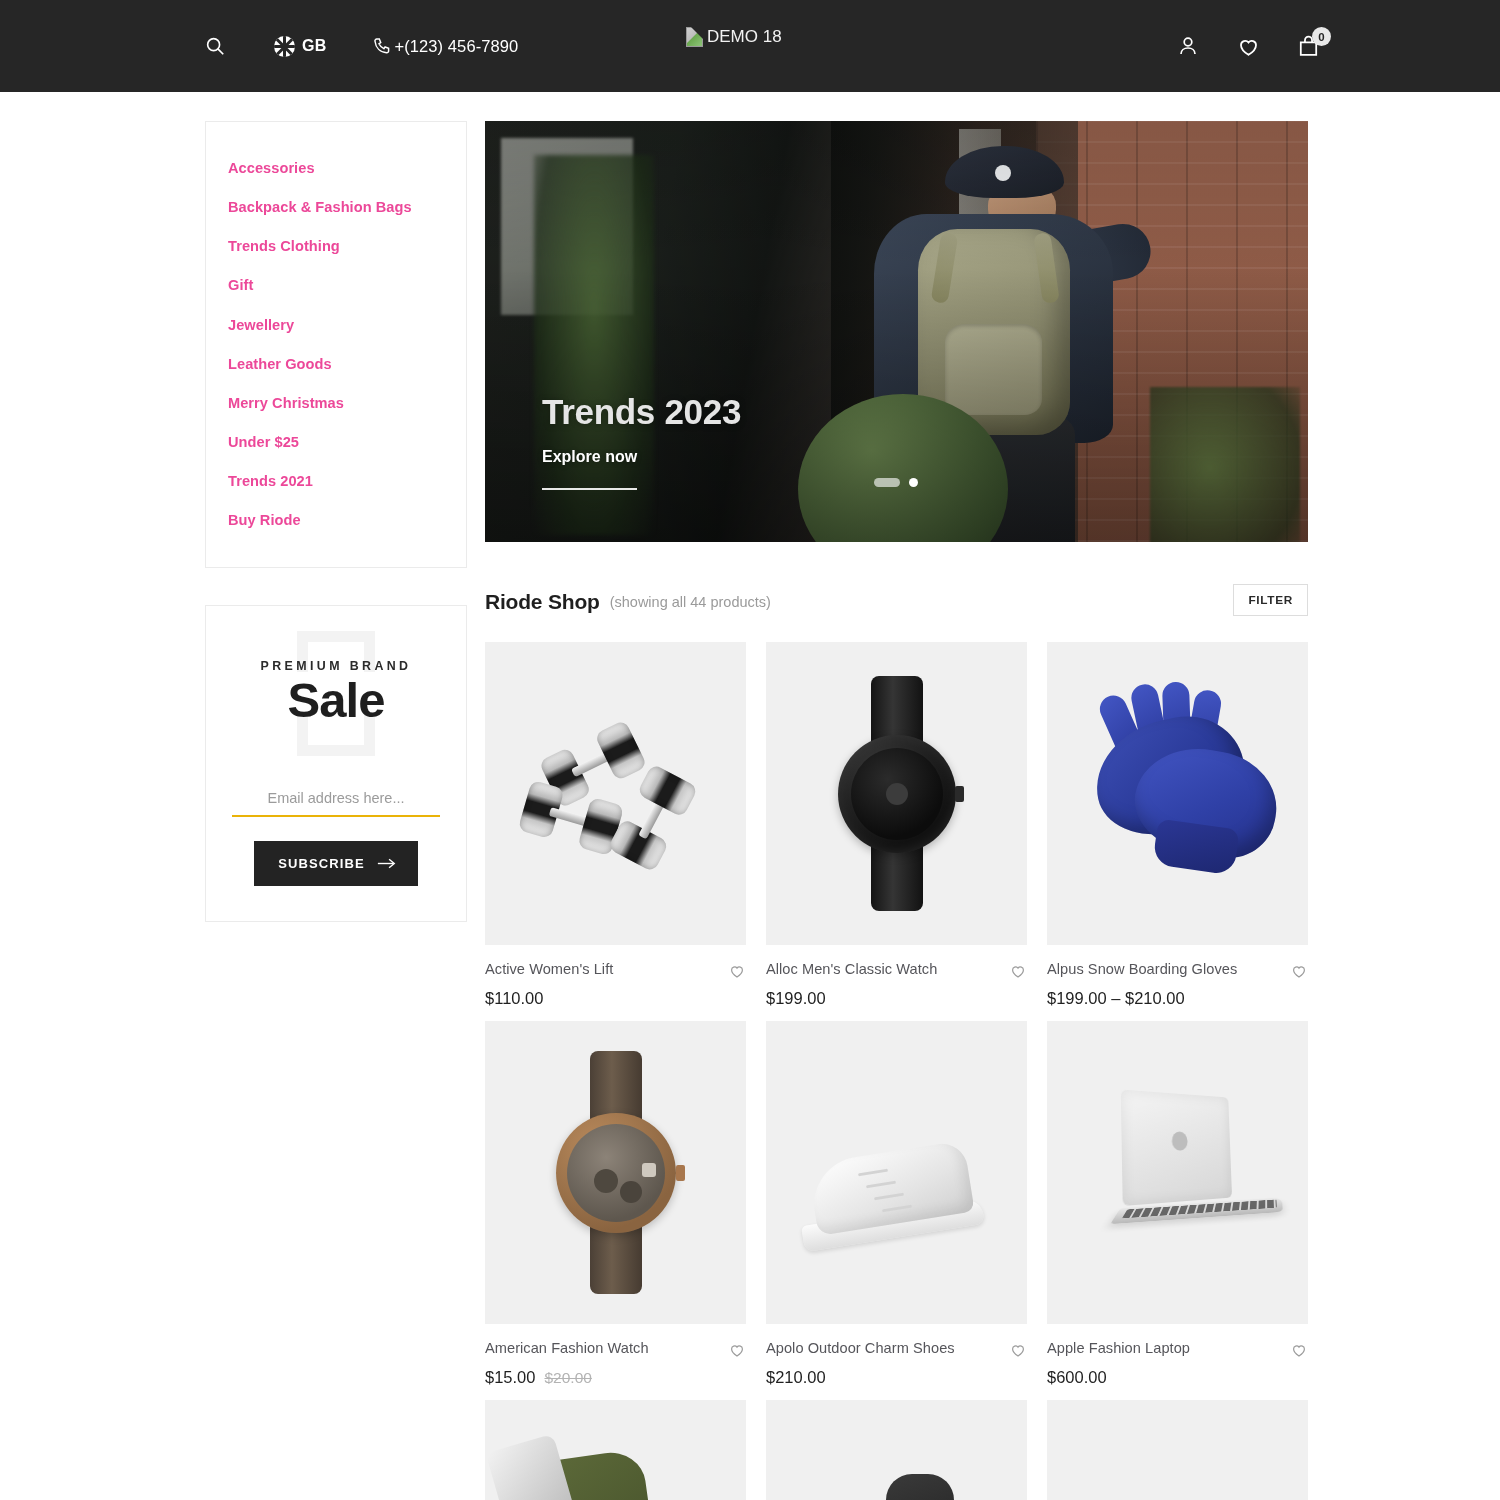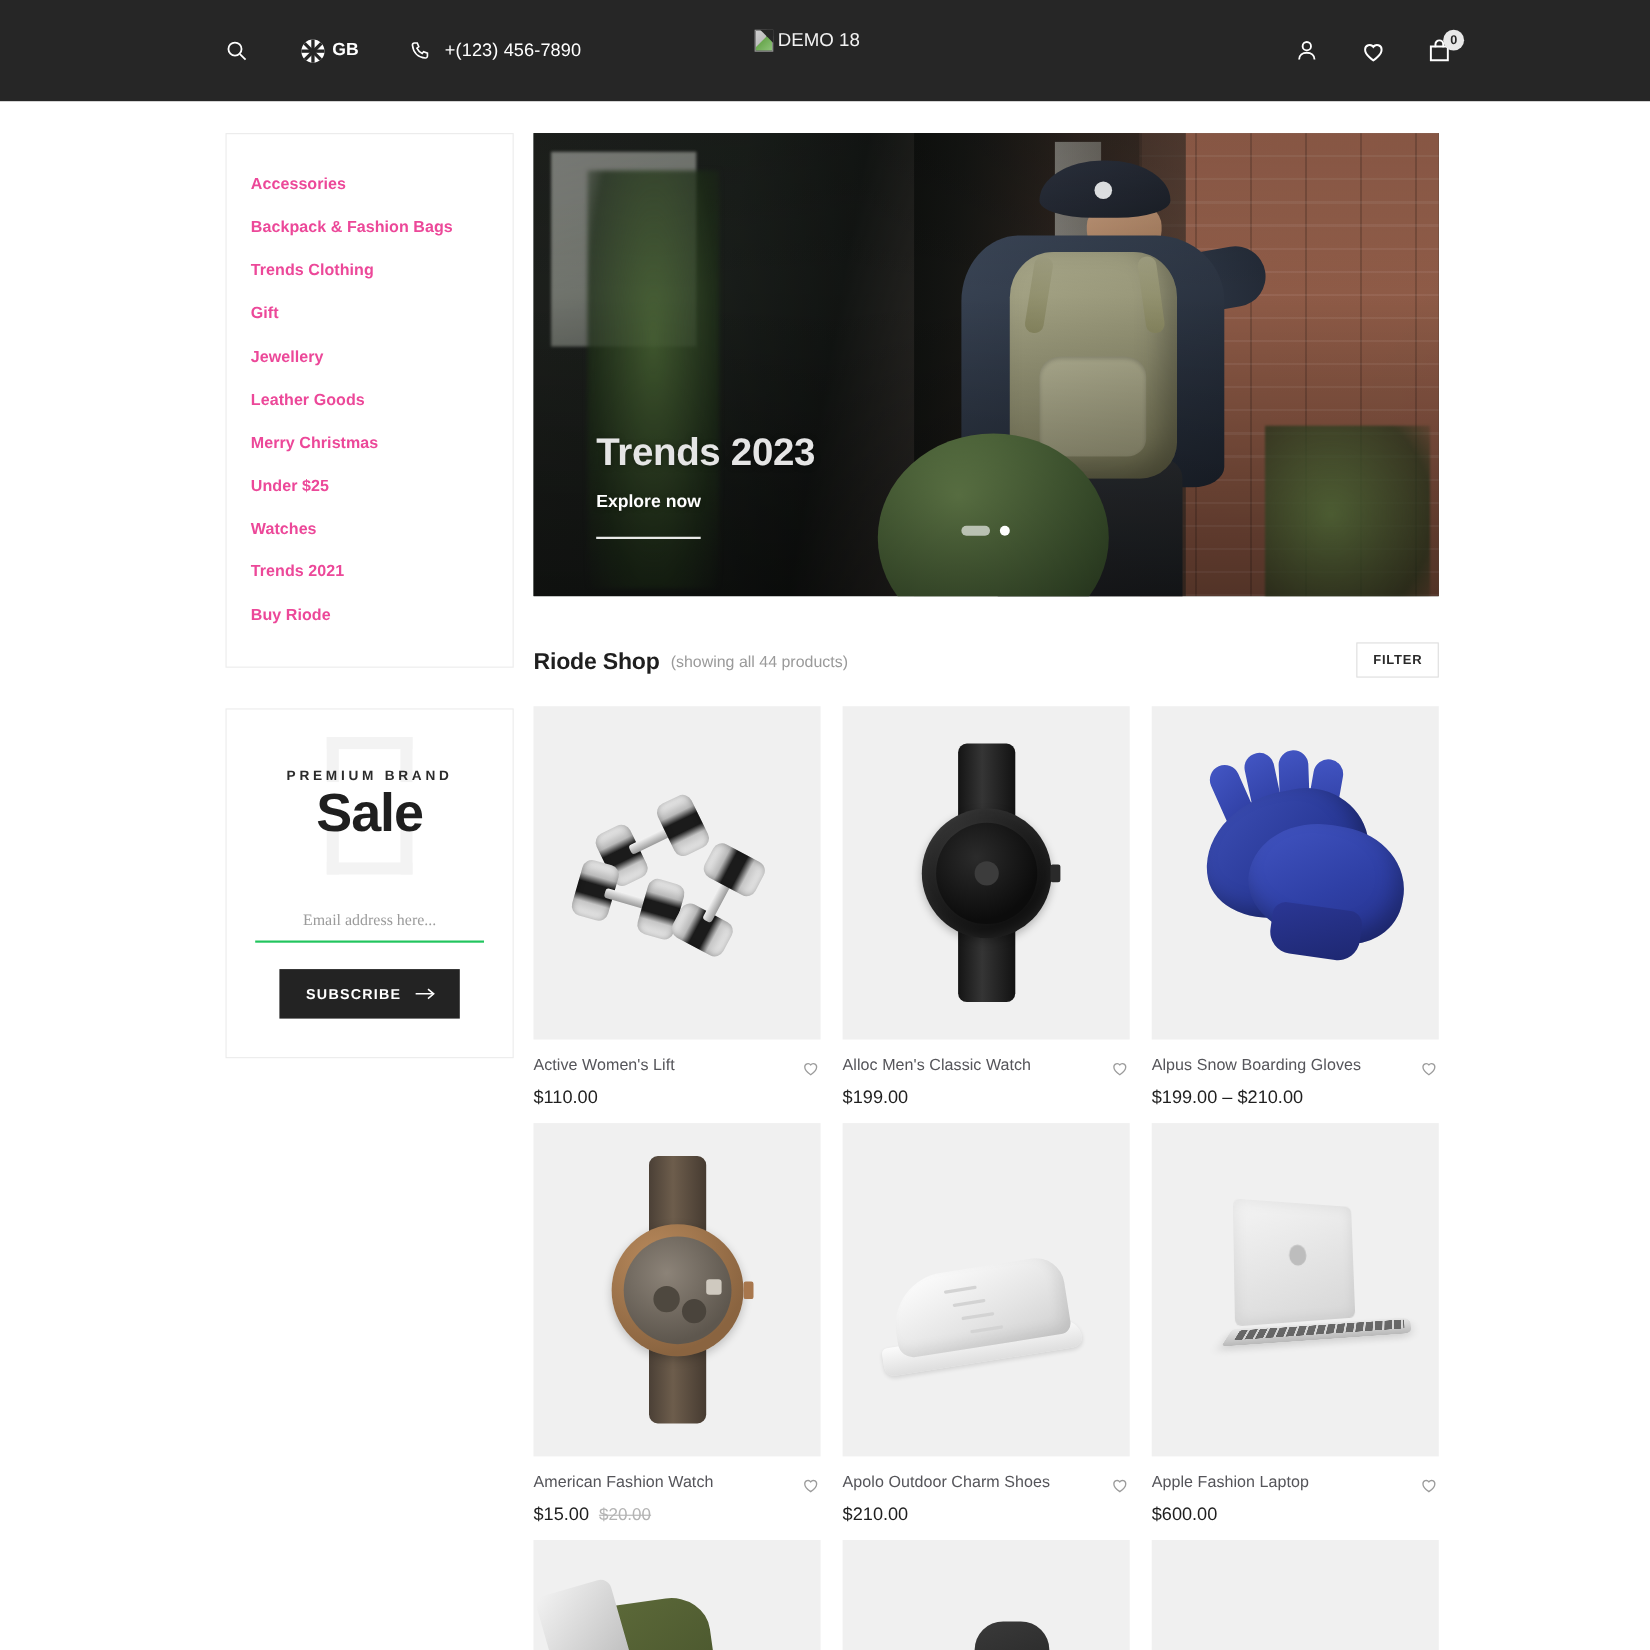--- a/index.html
+++ b/index.html
@@ -57,21 +57,21 @@
   }
   .flag-bar-v {
     position: absolute; left: 9px; top: -3px;
     width: 3px; height: 28px; background: #262626;
   }
   .hdr-lang-label {
     color: #ffffff; font-size: 16px; font-weight: 600;
     letter-spacing: .2px;
   }
   .hdr-phone {
-    display: flex; align-items: center; gap: 12px;
+    display: flex; align-items: center; gap: 2px;
     margin-left: 45px; cursor: pointer;
   }
   .hdr-phone-text {
     color: #ffffff; font-size: 16.5px; font-weight: 400;
     letter-spacing: .1px;
   }
   .header-logo {
     position: absolute;
     left: 686px; top: 27px;
     display: flex; align-items: center; gap: 4px;
@@ -162,24 +162,24 @@
   }
   .promo-title {
     position: relative;
     font-size: 49px; font-weight: 800;
     color: #1f1f1f; letter-spacing: -1px;
     line-height: 1.05;
   }
   .promo-input {
     width: 100%;
     border: none;
-    border-bottom: 2px solid #22c55e;
+    border-bottom: 2px solid #eab308;
     background: transparent;
     text-align: center;
-    font-family: Liberation Serif, serif;
+    font-family: Liberation Sans, sans-serif;
     font-size: 14.5px;
     color: #7a7a7a;
     padding: 8px 0 9px 0;
     margin-top: 42px;
     outline: none;
   }
   .promo-input::placeholder { color: #9b9b9b; }
   .promo-btn {
     margin-top: 24px;
     background: #232323;
@@ -613,21 +613,20 @@
 
     <div class="widget cat-widget">
       <a class="cat-item">Accessories</a>
       <a class="cat-item">Backpack &amp; Fashion Bags</a>
       <a class="cat-item">Trends Clothing</a>
       <a class="cat-item">Gift</a>
       <a class="cat-item">Jewellery</a>
       <a class="cat-item">Leather Goods</a>
       <a class="cat-item">Merry Christmas</a>
       <a class="cat-item">Under $25</a>
-      <a class="cat-item">Watches</a>
       <a class="cat-item">Trends 2021</a>
       <a class="cat-item">Buy Riode</a>
     </div>
 
     <div class="widget promo-widget">
       <div class="promo-frame">
         <span class="promo-bracket-top"></span>
         <span class="promo-bracket-bot"></span>
         <div class="promo-kicker">PREMIUM BRAND</div>
         <div class="promo-title">Sale</div>

